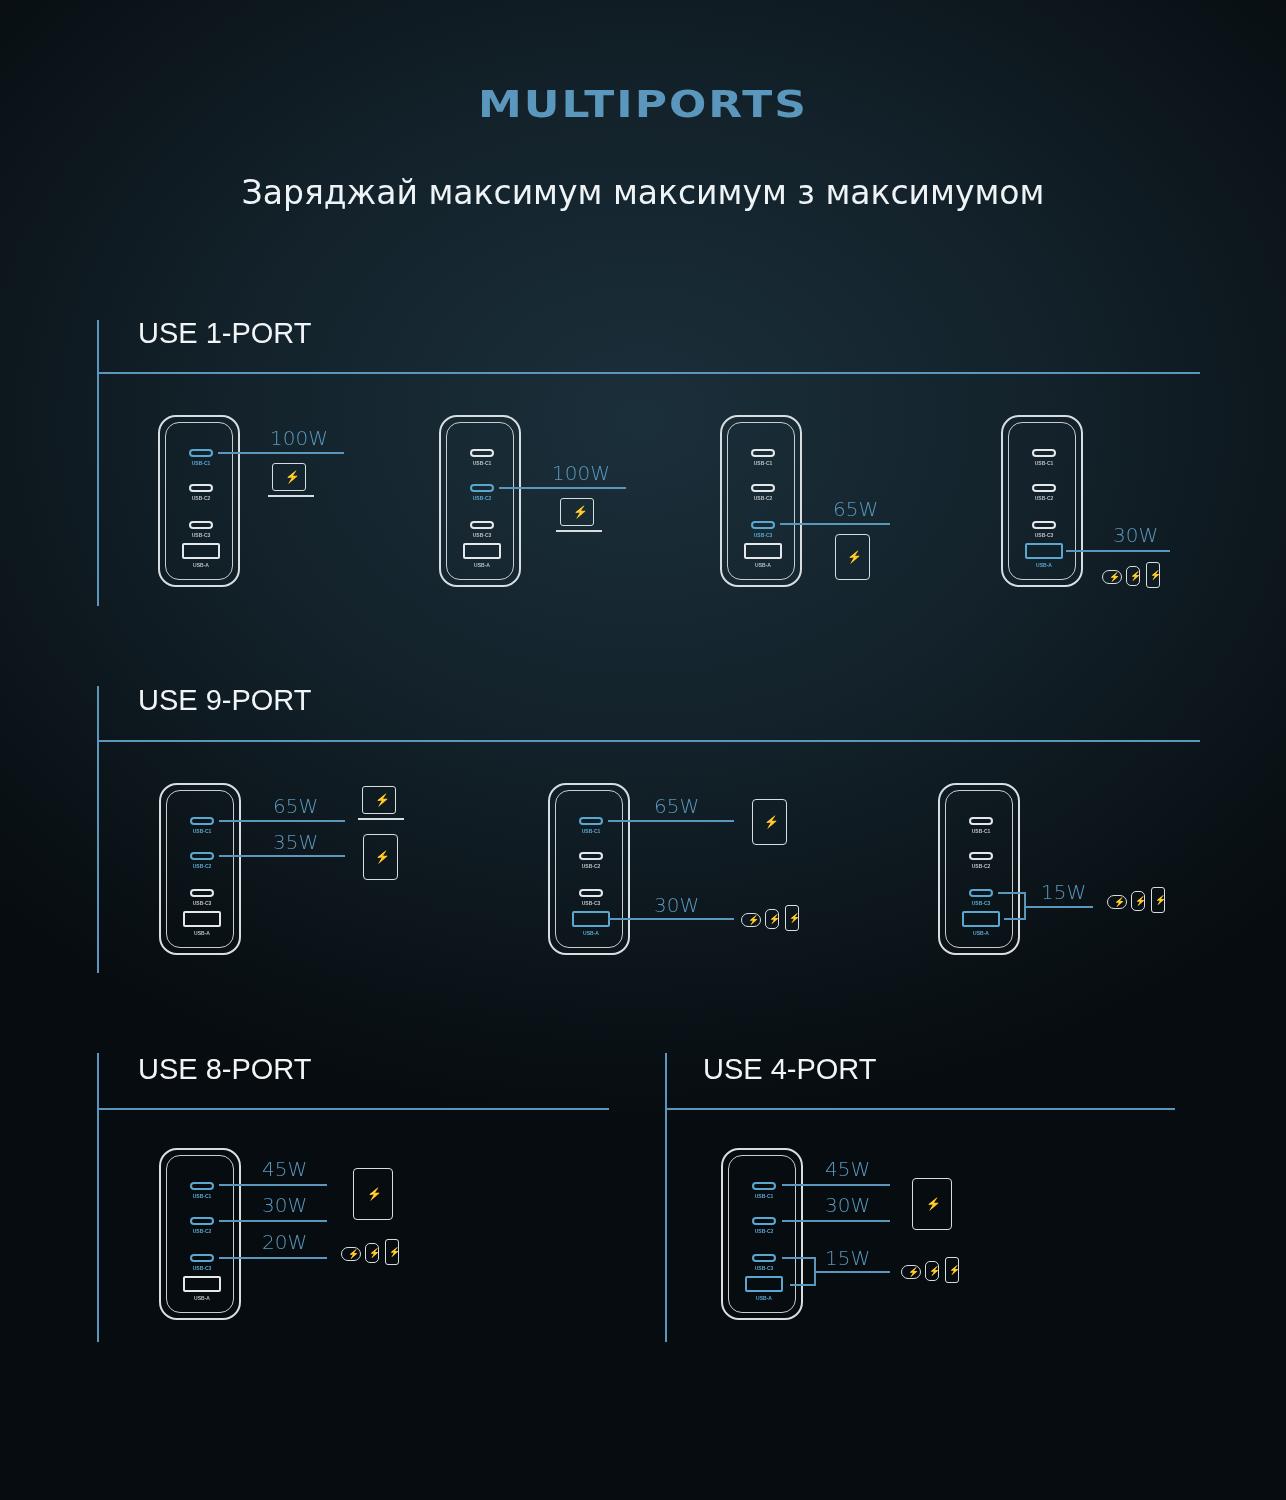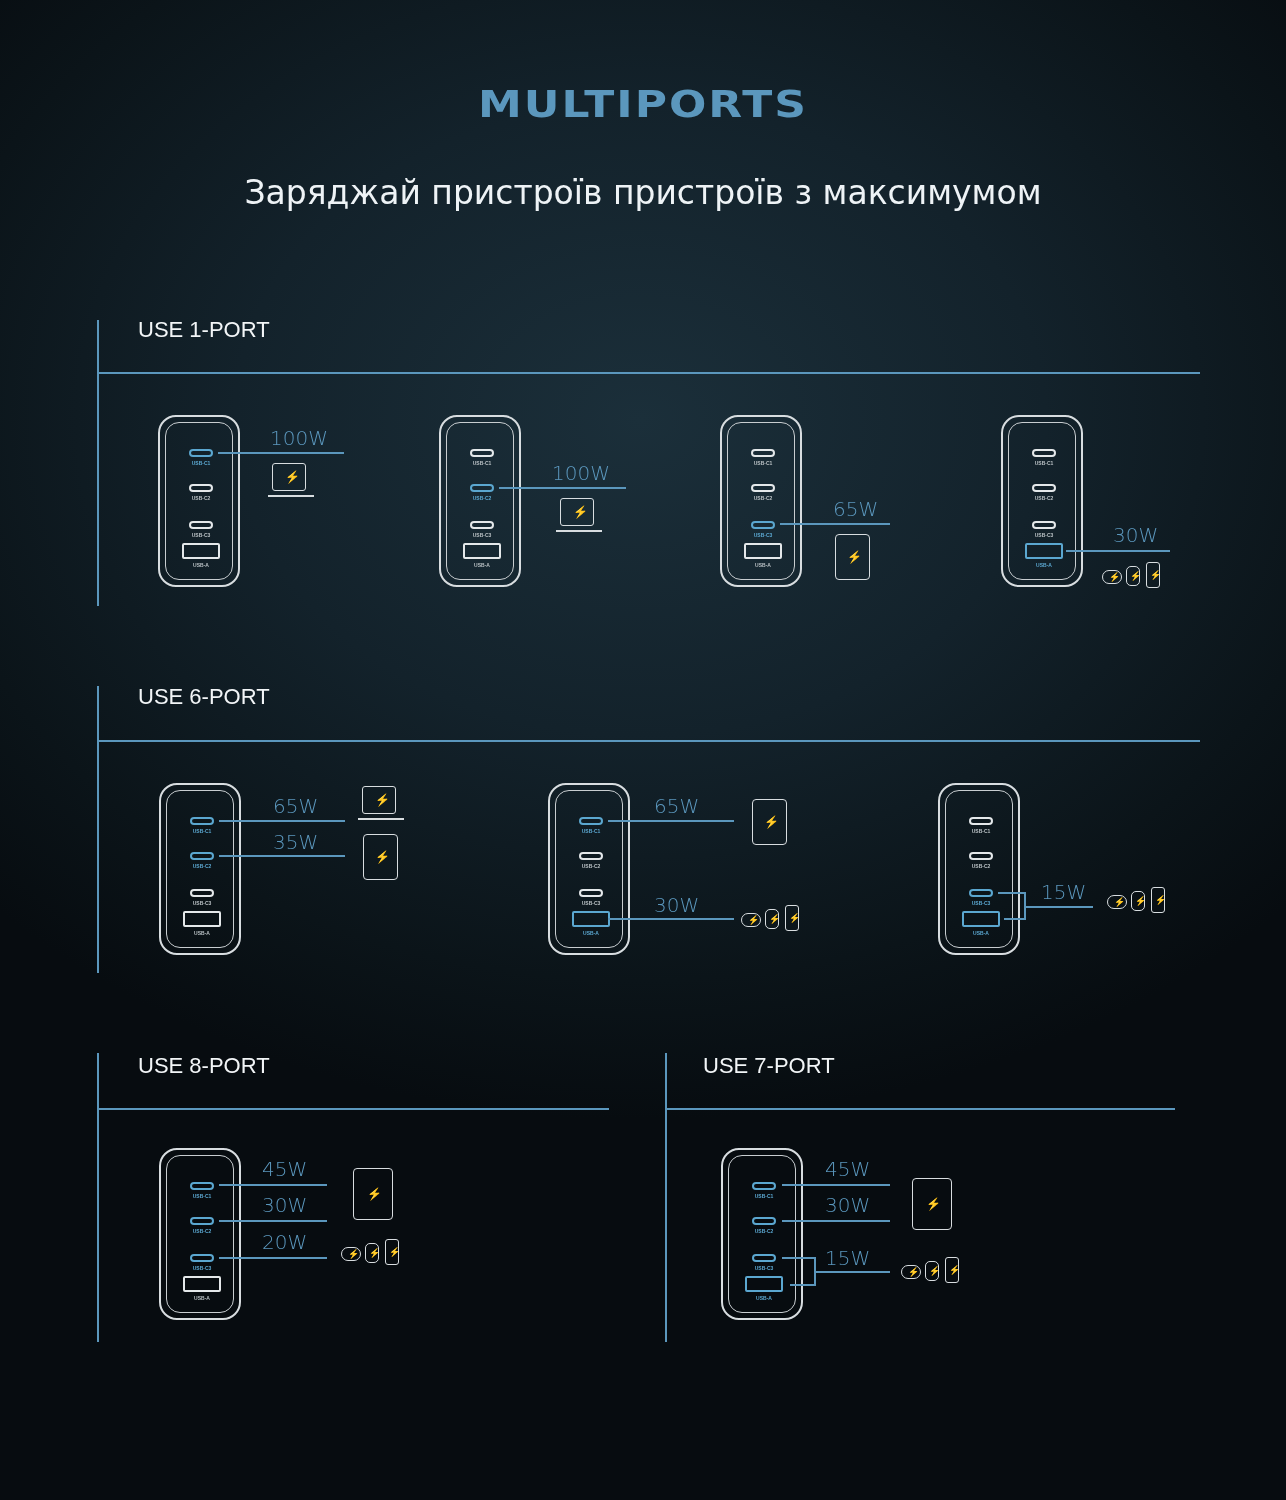--- a/index.html
+++ b/index.html
@@ -4,21 +4,21 @@
 <style>
   html,body{margin:0;padding:0;}
   body{width:1286px;height:1500px;overflow:hidden;position:relative;
     background: radial-gradient(ellipse 900px 700px at 640px 420px, #1b2f3a 0%, #13222b 45%, #0b1419 80%, #070c10 100%);
     font-family:"Liberation Sans", sans-serif;}
   .abs{position:absolute;}
   .title{left:0;width:1286px;top:78px;text-align:center;color:#5b97bd;
     font-family:"DejaVu Sans", sans-serif;font-weight:bold;font-size:44px;letter-spacing:2px;transform:scaleY(0.85);}
   .subtitle{left:0;width:1286px;top:170px;text-align:center;color:#eef3f6;
     font-family:"DejaVu Sans", sans-serif;font-size:33px;line-height:46px;}
-  .sec-label{color:#f2f5f7;font-size:22px;}
+  .sec-label{color:#f2f5f7;font-size:29px;}
   .vline{width:2px;background:#5b97bd;}
   .hline{height:2px;background:#5b97bd;}
   .watt{color:#5b97bd;font-family:"DejaVu Sans", sans-serif;font-size:20px;font-weight:300;}
   .wire{height:2px;background:#5b97bd;}
   .wirev{width:2px;background:#5b97bd;}
   
   .charger{width:82px;height:172px;border:2px solid #d8dde0;border-radius:18px;box-sizing:border-box;}
   .charger .inner{position:absolute;left:5px;top:5px;right:5px;bottom:5px;border:1.5px solid #c8cdd0;border-radius:14px;}
   .port{position:absolute;left:29px;width:24px;height:8px;border:2px solid #e4e8ea;border-radius:5px;box-sizing:border-box;}
   .port.on{border-color:#5ba7d0;}
@@ -36,21 +36,21 @@
   .case{position:absolute;left:0;top:8px;width:20px;height:14px;border:1.5px solid #d8dde0;border-radius:7px;box-sizing:border-box;}
   .watch{position:absolute;left:24px;top:4px;width:14px;height:20px;border:1.5px solid #d8dde0;border-radius:5px;box-sizing:border-box;}
   .phone{position:absolute;left:44px;top:0;width:14px;height:26px;border:1.5px solid #d8dde0;border-radius:3px;box-sizing:border-box;}
   .mini-bolt{position:absolute;color:#34b6e8;font-size:9px;line-height:9px;}
 </style>
 </head>
 <body>
 
 <div class="abs title">MULTIPORTS</div>
 <div class="abs subtitle">
-  <div>Заряджай пристроїв пристроїв з максимумом</div>
+  <div>Заряджай максимум максимум з максимумом</div>
 </div>
 
 <div>
   <div class="abs vline" style="left:97px;top:320px;height:286px;"></div>
   <div class="abs sec-label" style="left:138px;top:317px;">USE 1-PORT</div>
   <div class="abs hline" style="left:97px;top:372px;width:1103px;"></div>
 
   <div class="abs charger" style="left:158px;top:415px;">
     <div class="inner"></div>
     <div class="port on" style="top:32px;"></div>
@@ -127,21 +127,21 @@
         <div class="mini-bolt" style="left:3px;top:5px;">⚡</div>
       </div>
     <div class="phone">
         <div class="mini-bolt" style="left:3px;top:8px;">⚡</div>
       </div>
   </div>
 </div>
 
 <div>
   <div class="abs vline" style="left:97px;top:686px;height:287px;"></div>
-  <div class="abs sec-label" style="left:138px;top:684px;">USE 6-PORT</div>
+  <div class="abs sec-label" style="left:138px;top:684px;">USE 9-PORT</div>
   <div class="abs hline" style="left:97px;top:740px;width:1103px;"></div>
 
   <div class="abs charger" style="left:159px;top:783px;">
     <div class="inner"></div>
     <div class="port on" style="top:32px;"></div>
     <div class="plabel on" style="top:43px;">USB-C1</div>
     <div class="port on" style="top:67px;"></div>
     <div class="plabel on" style="top:78px;">USB-C2</div>
     <div class="port" style="top:104px;"></div>
     <div class="plabel" style="top:115px;">USB-C3</div>
@@ -253,21 +253,21 @@
         <div class="mini-bolt" style="left:3px;top:5px;">⚡</div>
       </div>
     <div class="phone">
         <div class="mini-bolt" style="left:3px;top:8px;">⚡</div>
       </div>
   </div>
 </div>
 
 <div>
   <div class="abs vline" style="left:665px;top:1053px;height:289px;"></div>
-  <div class="abs sec-label" style="left:703px;top:1053px;">USE 7-PORT</div>
+  <div class="abs sec-label" style="left:703px;top:1053px;">USE 4-PORT</div>
   <div class="abs hline" style="left:665px;top:1108px;width:510px;"></div>
 
   <div class="abs charger" style="left:721px;top:1148px;">
     <div class="inner"></div>
     <div class="port on" style="top:32px;"></div>
     <div class="plabel on" style="top:43px;">USB-C1</div>
     <div class="port on" style="top:67px;"></div>
     <div class="plabel on" style="top:78px;">USB-C2</div>
     <div class="port on" style="top:104px;"></div>
     <div class="plabel on" style="top:115px;">USB-C3</div>

